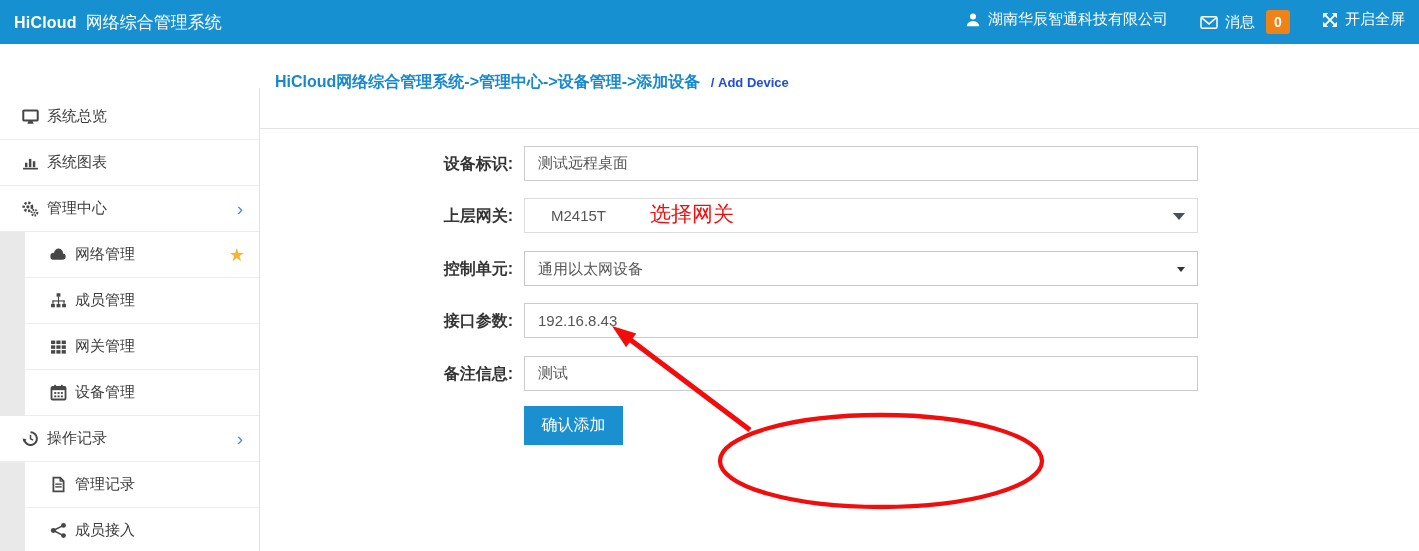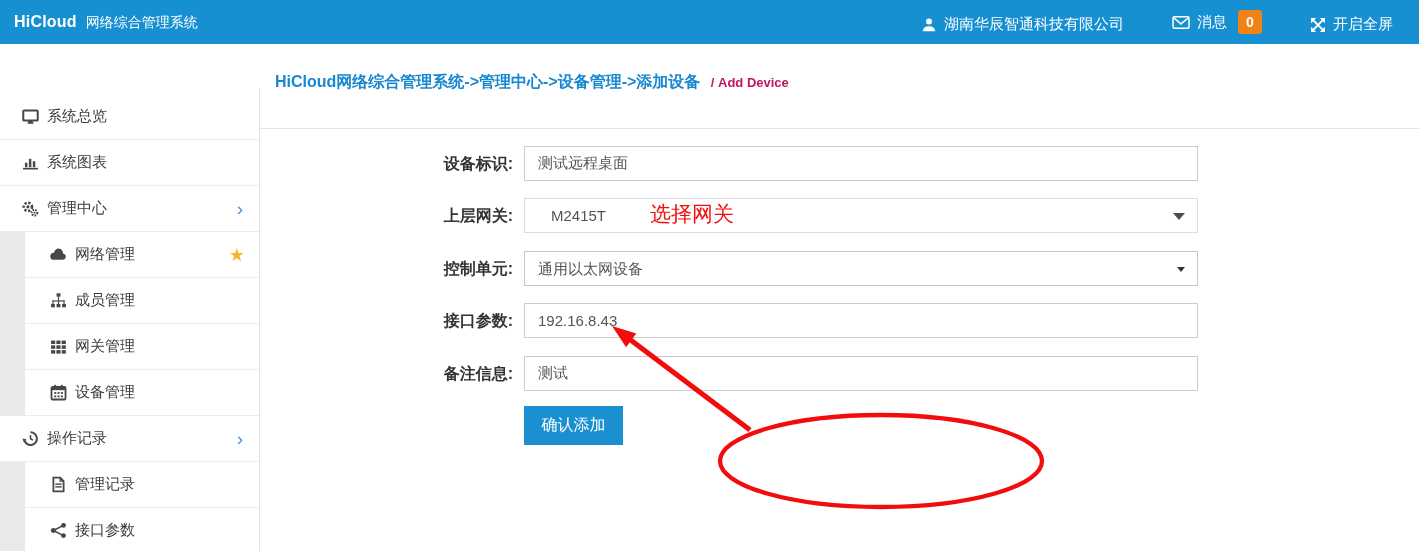--- a/index.html
+++ b/index.html
@@ -4,23 +4,23 @@
 <style>
   * { box-sizing: border-box; margin: 0; padding: 0; }
   html, body { width: 1419px; height: 551px; overflow: hidden; }
   body { font-family: "Liberation Sans", "DejaVu Sans", sans-serif; background: #fff; position: relative; }
 
   
   .topbar { position: absolute; top: 0; left: 0; width: 1419px; height: 44px;
             background: #1790d2; color: #fff; display: flex; align-items: center; }
   .brand { padding-left: 14px; display: flex; align-items: baseline; white-space: nowrap; }
   .brand-main { font-size: 16px; font-weight: bold; letter-spacing: 0.2px; }
-  .brand-sub  { font-size: 14px; margin-left: 9px; }
-  .topbar-right { margin-left: auto; display: flex; align-items: flex-end; gap: 48px;
-                  padding-right: 26px; font-size: 15px; }
+  .brand-sub  { font-size: 17px; margin-left: 9px; }
+  .topbar-right { margin-left: auto; display: flex; align-items: flex-start; gap: 32px;
+                  padding-right: 14px; font-size: 15px; }
   .tb-item { display: flex; align-items: center; gap: 7px; cursor: pointer; white-space: nowrap; }
   .tb-icon { display: inline-flex; align-items: center; }
   .badge { display: inline-block; min-width: 24px; height: 24px; line-height: 24px;
            background: #ef8318; color: #fff; text-align: center; font-size: 14px;
            font-weight: bold; border-radius: 3px; margin-left: 4px; }
 
   
   .sidebar { position: absolute; top: 44px; left: 0; width: 260px; height: 507px;
              background: #fff; border-right: 1px solid #e2e2e2; padding-top: 6px; overflow: hidden; margin-top: 44px; }
   .nav-item { position: relative; height: 46px; display: flex; align-items: center;
@@ -32,21 +32,21 @@
   .nav-icon { display: inline-flex; align-items: center; justify-content: center;
               width: 20px; margin-right: 7px; flex: 0 0 auto; }
   .nav-label { white-space: nowrap; }
   .chev { position: absolute; right: 16px; color: #4a90d2; font-size: 19px; line-height: 1; }
   .star { position: absolute; right: 14px; color: #f9b32e; font-size: 18px; line-height: 1; cursor: pointer; }
 
   
   .main { position: absolute; top: 44px; left: 260px; width: 1159px; height: 507px; background: #fff; }
   .crumb { position: absolute; left: 15px; top: 28px; white-space: nowrap; }
   .crumb-path { color: #1788cf; font-size: 16px; font-weight: bold; }
-  .crumb-suffix { color: #be185d; font-size: 13px; font-weight: 600; margin-left: 6px; }
+  .crumb-suffix { color: #1d4ed8; font-size: 13px; font-weight: 600; margin-left: 6px; }
   .divider { position: absolute; left: 0; right: 0; top: 84px; border-top: 1px solid #e4e4e4; }
 
   .f-label { position: absolute; left: 0; width: 253px; height: 35px; line-height: 35px;
              text-align: right; font-size: 16px; font-weight: bold; color: #333; white-space: nowrap; }
   .f-input { position: absolute; left: 264px; width: 674px; height: 35px;
              border: 1px solid #ccc; background: #fff; font-size: 15px; color: #555;
              padding: 0 13px; font-family: inherit; outline: none; }
   .f-select { line-height: 33px; cursor: pointer; }
   .sel-lg { border-color: #ddd; }
   .sel-lg .sel-value { padding-left: 13px; }
@@ -224,21 +224,21 @@
   </div>
   <div class="nav-item sub">
     <span class="nav-icon">
       <svg width="17" height="17" viewBox="0 0 16 16" fill="#474747">
           <path d="M3.1 8L12.7 3.2M3.1 8l9.6 4.8" stroke="#474747" stroke-width="1.5"></path>
           <circle cx="3.1" cy="8" r="2.3"></circle>
           <circle cx="12.7" cy="3.2" r="2.3"></circle>
           <circle cx="12.7" cy="12.8" r="2.3"></circle>
         </svg>
     </span>
-    <span class="nav-label">接口参数</span>
+    <span class="nav-label">成员接入</span>
   </div>
   <div class="nav-item sub">
     <span class="nav-icon">
       <svg width="17" height="17" viewBox="0 0 16 16">
           <rect x="1.2" y="1.2" width="13.6" height="13.6" rx="1.6" fill="#474747"></rect>
           <path d="M5.4 8l5.2-2.6M5.4 8l5.2 2.6" fill="none" stroke="#fff" stroke-width="1.2"></path>
           <g fill="#fff">
             <circle cx="5.2" cy="8" r="1.6"></circle>
             <circle cx="10.7" cy="5.3" r="1.6"></circle>
             <circle cx="10.7" cy="10.7" r="1.6"></circle>

